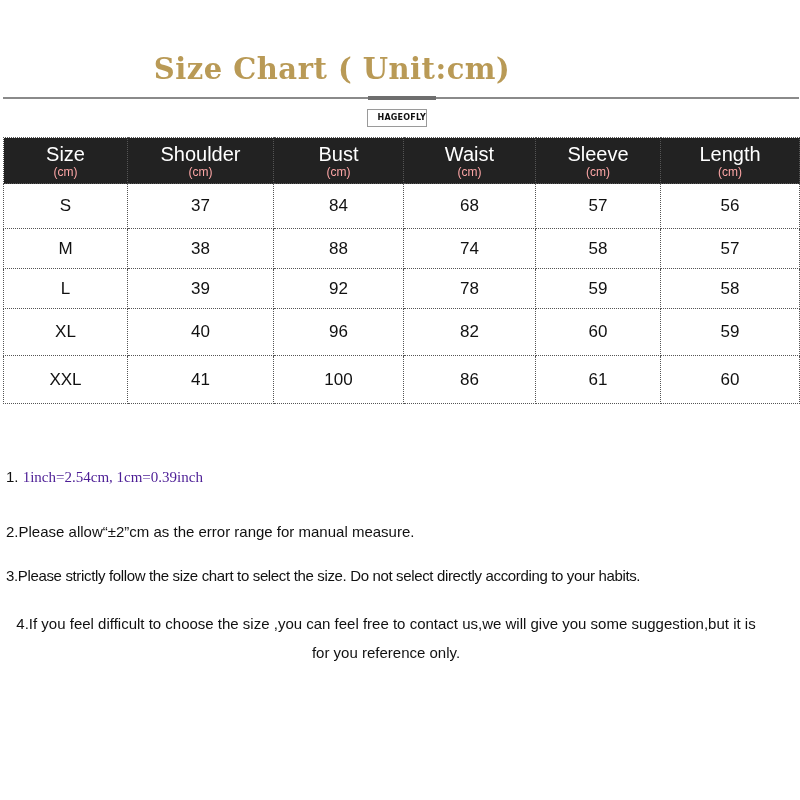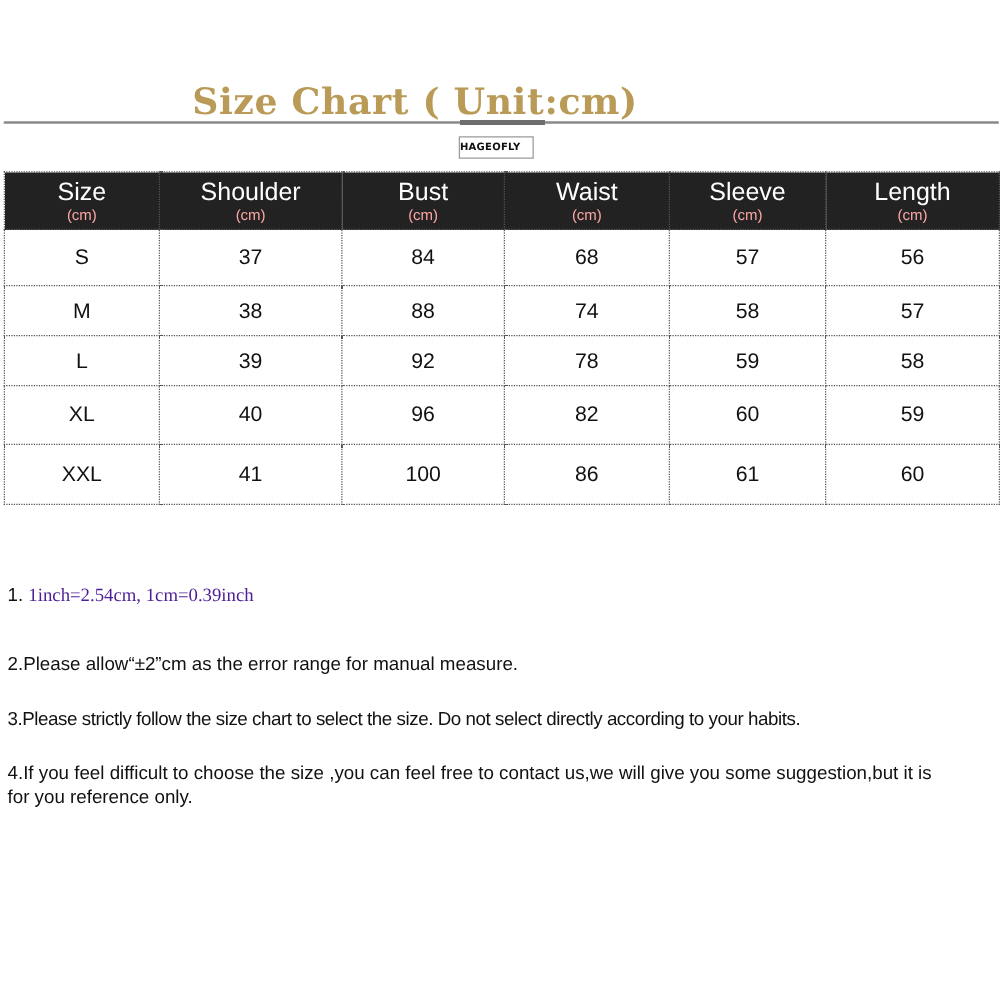--- a/index.html
+++ b/index.html
@@ -1,54 +1,54 @@
 <!DOCTYPE html>
 <html><head>
   <meta charset="utf-8">
   <style>
     html, body { margin: 0; padding: 0; }
     body {
       width: 800px; height: 800px; background: #ffffff; position: relative;
       overflow: hidden; font-family: "Liberation Sans", sans-serif;
     }
     .title {
-      position: absolute; top: 64px; left: 0; width: 664px; text-align: center;
+      position: absolute; top: 52px; left: 0; width: 664px; text-align: center;
       font-family: "DejaVu Serif", "Liberation Serif", serif; font-weight: bold;
       font-size: 29px; color: #b99a56; letter-spacing: 0.5px;
     }
     .rule {
       position: absolute; top: 97px; left: 3px; width: 796px; height: 2px; background: #8a8a8a;
     }
     .rule-accent {
       position: absolute; top: 96px; left: 368px; width: 68px; height: 4px; background: #6e6e6e;
     }
     .brand {
       position: absolute; top: 109px; left: 367px; width: 60px; height: 18px;
-      border: 1px solid #9a9a9a; box-sizing: border-box; text-align: left;
+      border: 1px solid #9a9a9a; box-sizing: border-box; text-align: right;
       font-size: 8px; font-weight: bold; line-height: 16px; color: #111; letter-spacing: 0.2px;
       font-family: "DejaVu Sans", sans-serif;
     }
     table.size-table {
       position: absolute; top: 137px; left: 3px; width: 796px;
       border-collapse: collapse; table-layout: fixed;
     }
     .size-table th, .size-table td {
       border: 1px dotted #555; text-align: center; padding: 0;
     }
     .size-table thead th {
       background: #222222; color: #ffffff; height: 45px; vertical-align: top;
       font-weight: normal;
     }
     .hdr-name { display: block; font-size: 20px; line-height: 22px; margin-top: 5px; }
     .hdr-unit { display: block; font-size: 12px; line-height: 14px; color: #fca5a5; }
     .size-table td { font-size: 17px; color: #111; }
     .notes { position: absolute; left: 6px; top: 466px; width: 790px; font-size: 15px; color: #111; }
     .note { position: absolute; left: 0; white-space: nowrap; }
     .note .red { color: #4c1d95; font-family: Liberation Serif, serif; }
-    .note-4 { white-space: normal; line-height: 19px; width: 760px; }
+    .note-4 { white-space: normal; line-height: 29px; width: 760px; text-align: center; }
   </style>
 </head>
 <body>
 
 <div class="title">Size Chart ( Unit:cm)</div>
 <div class="rule"></div>
 <div class="rule-accent"></div>
 <div class="brand">HAGEOFLY</div>
 
 <table class="size-table">

